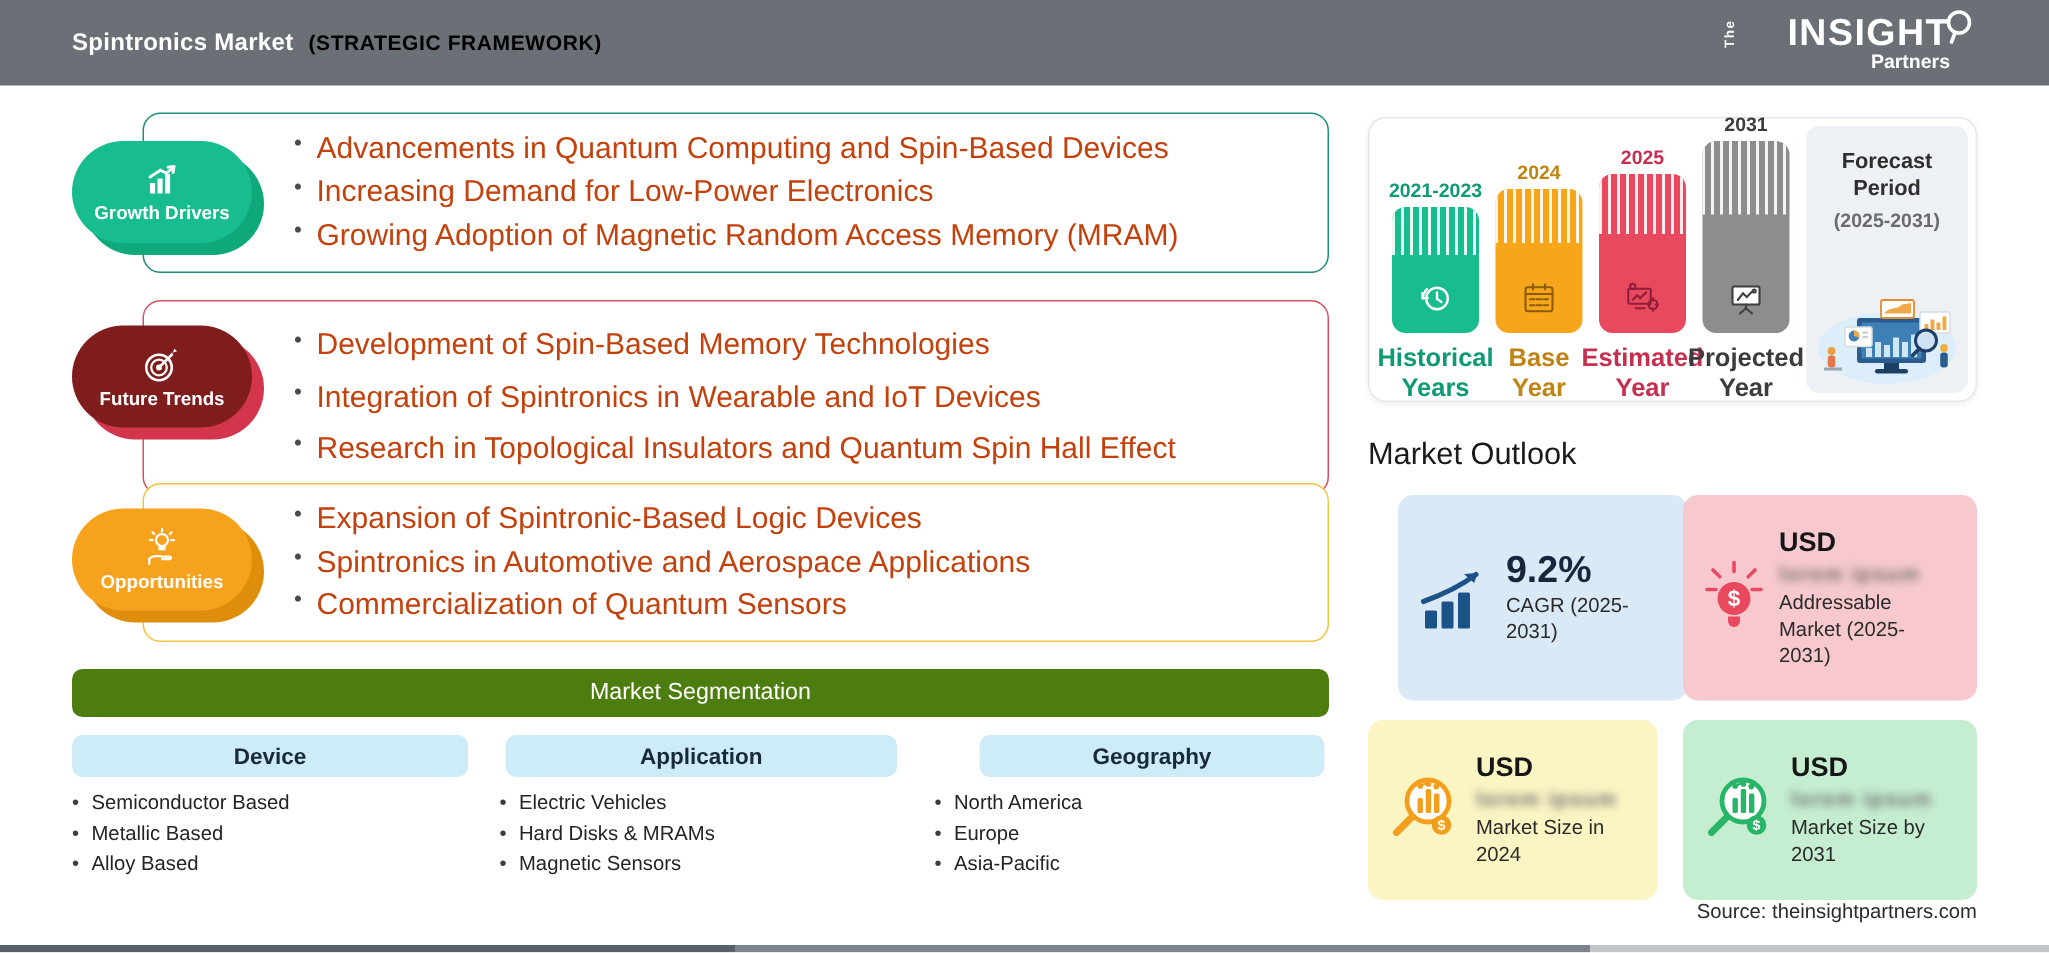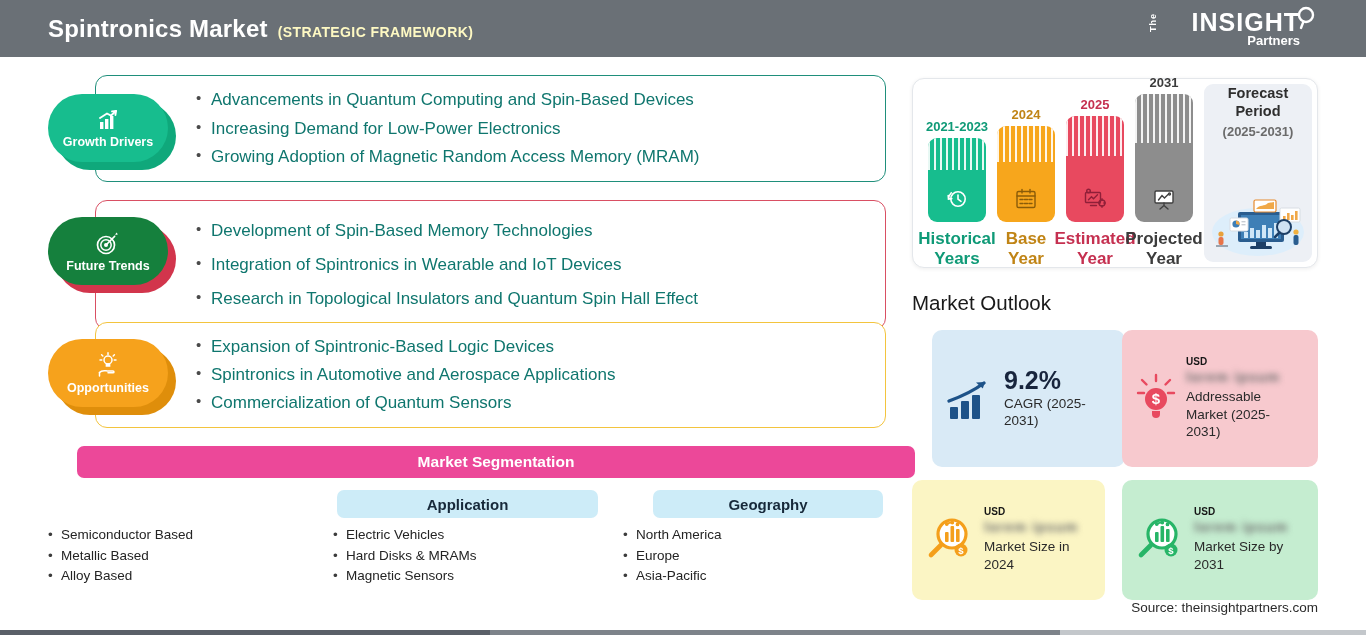--- a/index.html
+++ b/index.html
@@ -4,50 +4,50 @@
 <style>
   * { margin:0; padding:0; box-sizing:border-box; }
   html,body { background:#ffffff; }
   body { font-family:"Liberation Sans", sans-serif; }
   .canvas { position:relative; width:1366px; height:635px; background:#fff; overflow:hidden; }
 
   
   .header { position:absolute; left:0; top:0; width:1366px; height:57px; background:#6a7076;
             display:flex; align-items:center; justify-content:space-between; padding:0 52px 0 48px; }
   .title-wrap { display:flex; align-items:baseline; gap:10px; }
-  .page-title { color:#fff; font-size:24px; font-weight:bold; letter-spacing:.2px; }
-  .page-subtitle { color:#fef9c3; font-size:14px; font-weight:600; letter-spacing:.4px; }
+  .page-title { color:#fff; font-size:16px; font-weight:bold; letter-spacing:.2px; }
+  .page-subtitle { color:#000000; font-size:14px; font-weight:600; letter-spacing:.4px; }
   .logo { position:relative; display:flex; align-items:flex-start; color:#fff; padding-right:14px; }
   .logo-the { writing-mode:vertical-rl; transform:rotate(180deg); font-size:9px; font-weight:bold;
               letter-spacing:1px; margin:3px 2px 0 0; }
   .logo-col { display:flex; flex-direction:column; align-items:flex-end;margin-left:32px; }
   .logo-insight { font-size:25px; font-weight:bold; letter-spacing:1px; line-height:24px; }
   .logo-partners { font-size:13px; font-weight:bold; line-height:12px; margin-top:1px; }
   .logo-loop { position:absolute; right:-2px; top:-4px; }
 
   
   .fw-box { position:absolute; left:95px; width:791px; background:#fff; border-radius:12px;
             padding:6px 20px 6px 100px; display:flex; flex-direction:column; justify-content:space-evenly; }
   .fw-green  { top:75px;  height:107px; border:1.6px solid #1f8f7b; }
   .fw-red    { top:200px; height:130px; border:1.6px solid #d94f63; }
   .fw-yellow { top:322px; height:106px; border:1.6px solid #f3c43e; }
-  .fw-item { list-style:none; position:relative; padding-left:15px; font-size:17px; color:#0f766e; }
+  .fw-item { list-style:none; position:relative; padding-left:15px; font-size:20px; color:#c2410c; }
   .fw-item::before { content:"•"; position:absolute; left:0; top:-1px; color:#4a4a4a; font-size:15px; }
 
   .badge { position:absolute; left:48px; width:120px; height:68px; border-radius:34px 34px 34px 34px;
            display:flex; flex-direction:column; align-items:center; justify-content:center; gap:2px; z-index:3; }
   .badge-green  { top:94px;  background:#17bd8e; box-shadow:8px 8px 0 #0fa87b; }
-  .badge-red    { top:217px; background:#15803d; box-shadow:8px 8px 0 #d2354c; }
+  .badge-red    { top:217px; background:#7f1d1d; box-shadow:8px 8px 0 #d2354c; }
   .badge-orange { top:339px; background:#f6a21c; box-shadow:8px 8px 0 #df8e0b; }
   .badge-label { color:#fff; font-size:12.5px; font-weight:bold; }
 
   
-  .seg-bar { position:absolute; left:48px; top:446px; width:838px; height:32px; background:#ec4899;
-             border-radius:7px; color:#fff; font-size:15.5px; font-weight:bold;
-             display:flex; align-items:center; justify-content:center;margin-left:29px; }
+  .seg-bar { position:absolute; left:48px; top:446px; width:838px; height:32px; background:#4d7c0f;
+             border-radius:7px; color:#fff; font-size:15.5px; font-weight:normal;
+             display:flex; align-items:center; justify-content:center; }
   .seg-head { position:absolute; top:490px; height:28px; background:#cdecf8; border-radius:7px;
               color:#17293a; font-size:15px; font-weight:bold;
               display:flex; align-items:center; justify-content:center; }
   .seg-head-device { left:48px;  width:264px; }
   .seg-head-application { left:337px; width:261px; }
   .seg-head-geography { left:653px; width:230px; }
   .seg-list { position:absolute; top:525px; list-style:none; }
   .seg-list-device { left:48px; }
   .seg-list-application { left:333px; }
   .seg-list-geography { left:623px; }
@@ -64,37 +64,37 @@
   .bar-col:nth-child(1) .bar { height:84px; }
   .bar-col:nth-child(2) .bar { height:96px; }
   .bar-col:nth-child(3) .bar { height:106px; }
   .bar-col:nth-child(4) .bar { height:128px; }
   .bar-stripes { position:absolute; left:0; right:0; top:0; height:38%; border-radius:9px 9px 0 0;
                  background:repeating-linear-gradient(90deg, rgba(255,255,255,.9) 0 2px, rgba(255,255,255,0) 2px 6px); }
   .bar-icon { position:absolute; bottom:10px; left:50%; transform:translateX(-50%); }
   .bar-label { font-size:17px; font-weight:bold; color:var(--text-color,#333); text-align:center;
                line-height:1.2; margin-top:7px; height:30px; }
   .forecast-panel { position:absolute; top:5px; right:5px; bottom:5px; width:108px; background:#edf0f5;
-                    border-radius:9px; text-align:center; padding-top:0; }
+                    border-radius:9px; text-align:center; padding-top:15px; }
   .fp-title { font-size:14.5px; font-weight:bold; color:#2e2e2e; line-height:1.25; width:72px; margin:0 auto; }
   .fp-range { font-size:13px; font-weight:bold; color:#6b6b6b; margin-top:4px; }
   .fp-illustration { position:absolute; bottom:4px; left:50%; transform:translateX(-50%); }
 
   
   .outlook-title { position:absolute; left:912px; top:291px; font-size:20.5px; font-weight:normal; color:#1a1a1a; }
   .ol-card { position:absolute; border-radius:10px; display:flex; align-items:center; padding:10px 10px 10px 12px; gap:8px;
              background:var(--card-bg,#eee); }
   .ol-card-cagr   { left:932px;  top:330px; width:193px; height:137px; }
   .ol-card-addressable { left:1122px; top:330px; width:196px; height:137px; align-items:center; }
   .ol-card-size2024 { left:912px;  top:480px; width:193px; height:120px; }
   .ol-card-size2031 { left:1122px; top:480px; width:196px; height:120px; }
   .ol-text { display:flex; flex-direction:column; }
   .ol-value { font-size:25px; font-weight:800; color:#18253d; line-height:1.1; }
   .ol-caption { font-size:13.5px; color:#2a2a2a; line-height:1.3; }
-  .ol-heading { font-size:10px; font-weight:bold; color:#161616; margin-bottom:2px; }
+  .ol-heading { font-size:18px; font-weight:bold; color:#161616; margin-bottom:2px; }
   .ol-blur { font-size:14px; font-weight:bold; color:#6f6f6f; filter:blur(3px); letter-spacing:1px;
              margin-bottom:3px; user-select:none; }
   .ol-icon { flex:0 0 auto; }
 
   .source-line { position:absolute; right:48px; top:600px; font-size:13.5px; color:#2b2b2b; }
 
   
   .bottom-strip { position:absolute; left:0; bottom:0; width:1366px; height:5px; display:flex; }
   .strip-a { width:490px; background:#5a6068; }
   .strip-b { width:570px; background:#7d838a; }
@@ -168,20 +168,21 @@
         <path d="M12.4 13 h3.2 v2 h-3.2 z" fill="#fff"></path>
         <path d="M5.5 21.5 c2.5-3 6-1.5 8.5-1.5 h5 c1.3 0 1.3 1.8 0 1.8 h-5"></path>
         <path d="M5.5 21.5 v3.5"></path>
       </g>
     </svg>
     <span class="badge-label">Opportunities</span>
   </div>
 
   <div class="seg-bar">Market Segmentation</div>
 
+  <div class="seg-head seg-head-device">Device</div>
   <div class="seg-head seg-head-application">Application</div>
   <div class="seg-head seg-head-geography">Geography</div>
 
   <ul class="seg-list seg-list-device">
     <li class="seg-item">Semiconductor Based</li>
     <li class="seg-item">Metallic Based</li>
     <li class="seg-item">Alloy Based</li>
   </ul>
   <ul class="seg-list seg-list-application">
     <li class="seg-item">Electric Vehicles</li>

